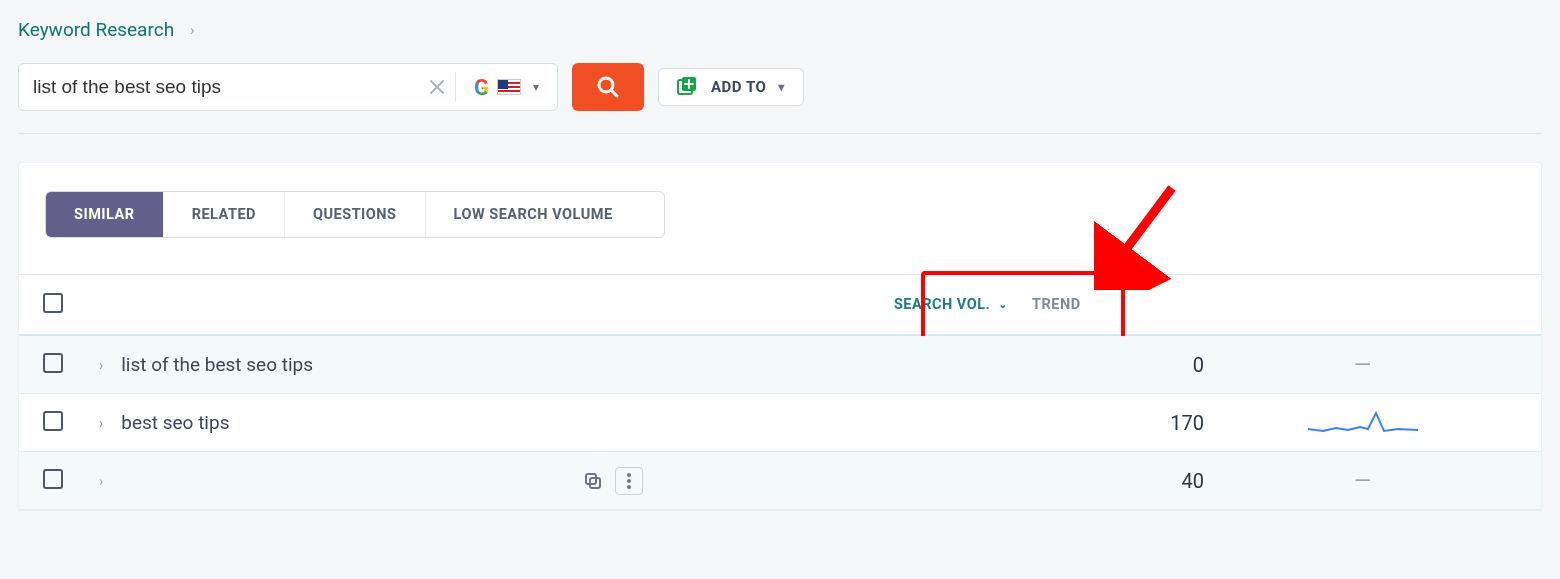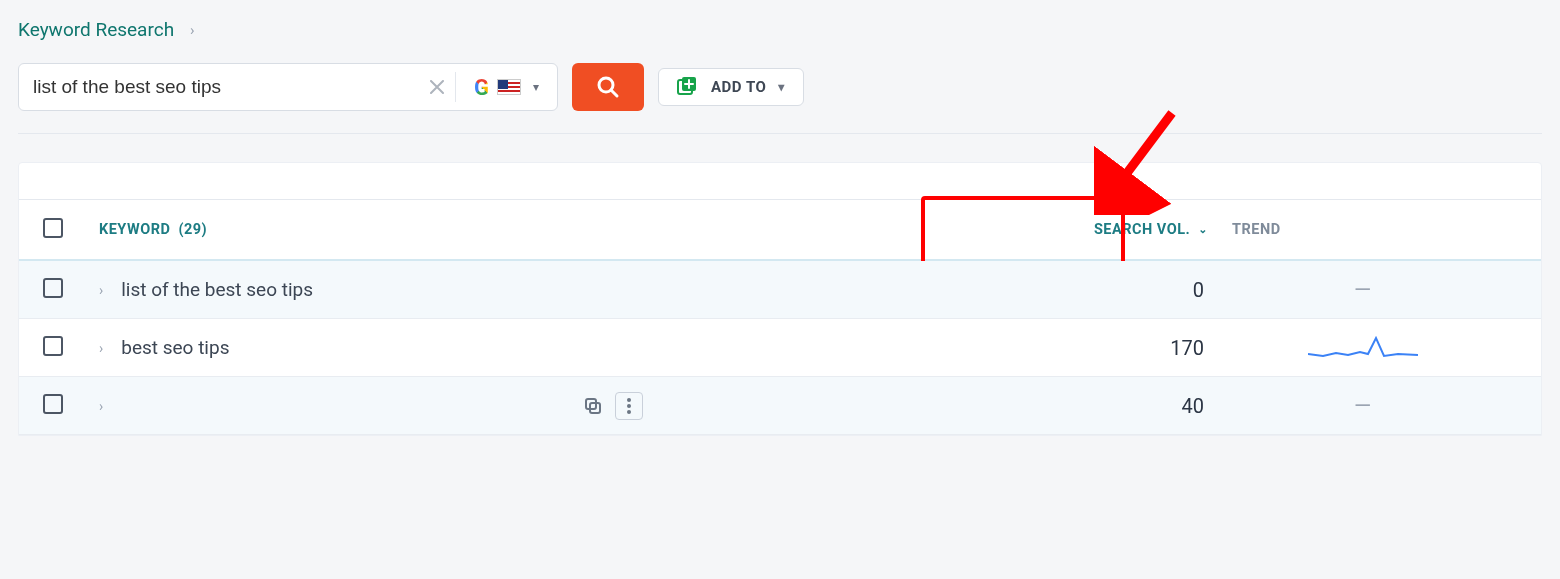--- a/index.html
+++ b/index.html
@@ -211,27 +211,29 @@
       <path d="M12 4 v8 M8 8 h8" stroke="#fff" stroke-width="2" stroke-linecap="round"></path>
     </svg>
     <span>ADD TO</span>
     <span class="chev">▾</span>
   </div>
 </div>
 
 <div class="divider"></div>
 
 <div class="panel">
+  <div class="tabs" id="tabs">
+      <div class="tab active">SIMILAR</div>
+      <div class="tab">RELATED</div>
+      <div class="tab">QUESTIONS</div>
+      <div class="tab">LOW SEARCH VOLUME</div>
+    </div>
 
   <div class="thead">
     <div><span class="cbx"></span></div>
-    <div class="th">
-      <span>KEYWORD</span>
-      <span class="count">(29)</span>
-    </div>
     <div></div>
     <div class="th vol">
       <span>SEARCH VOL.</span>
       <span class="chev">⌄</span>
     </div>
     <div class="th trend">
       <span>TREND</span>
     </div>
 
     <svg class="arrow" width="90" height="110">

